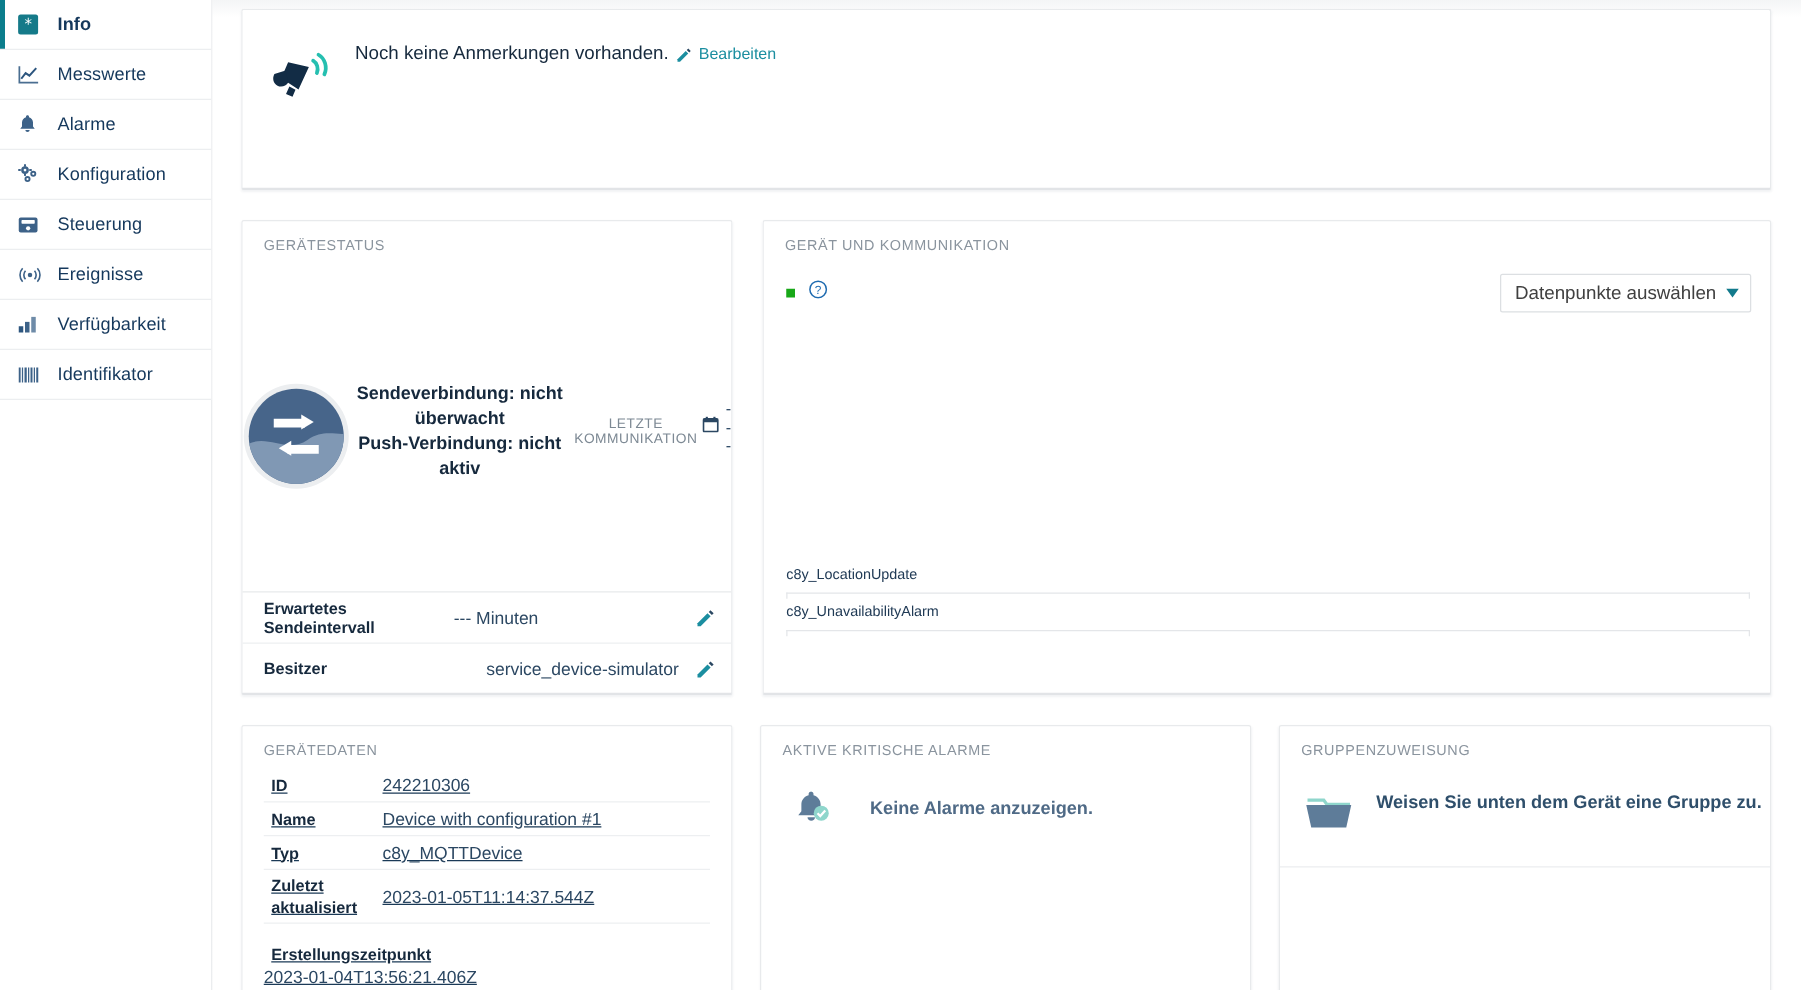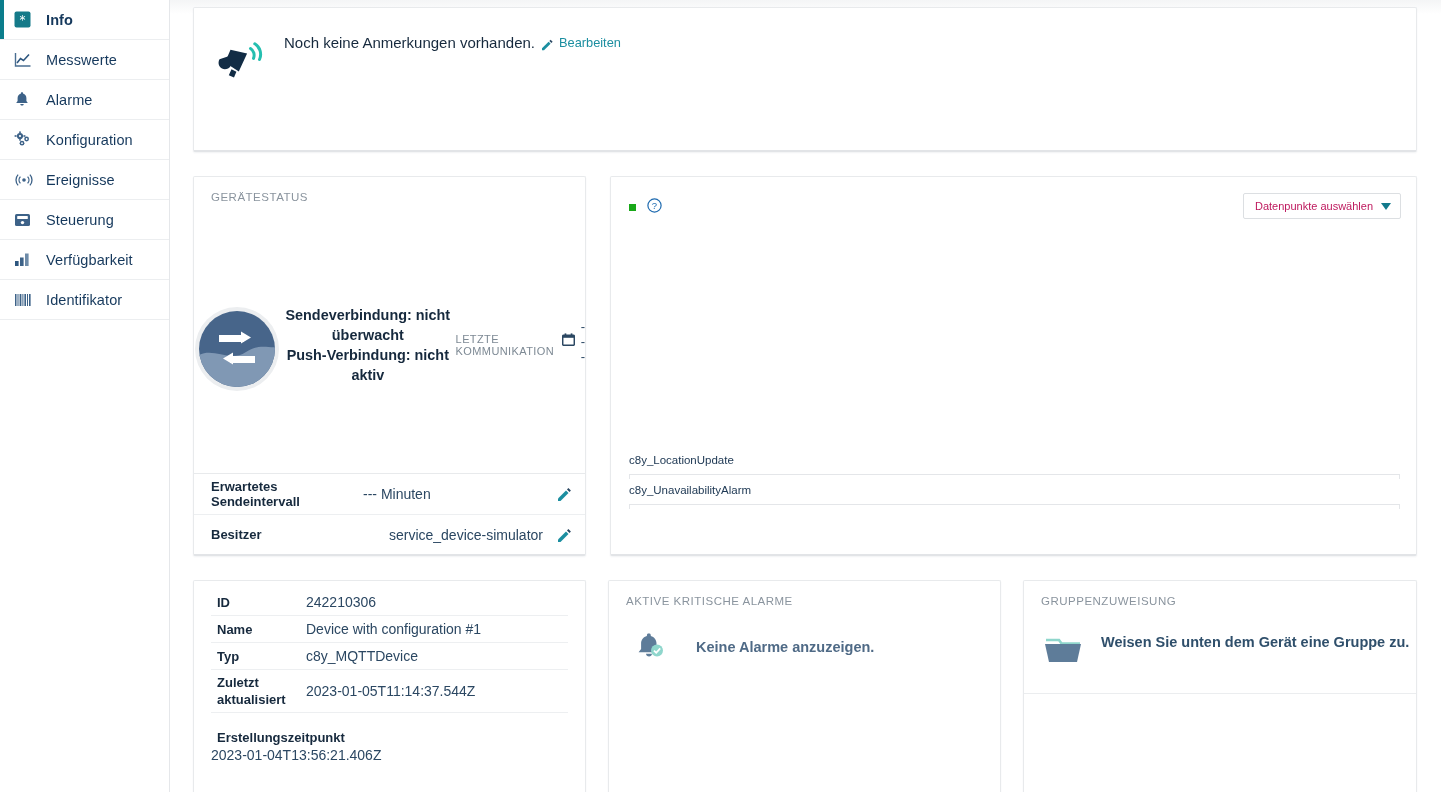--- a/index.html
+++ b/index.html
@@ -90,21 +90,21 @@
 
   
   .row2 { display: flex; gap: 24px; margin-bottom: 24px; }
   .status-card { width: 393px; min-width: 393px; height: 380px; display: flex; flex-direction: column; }
   .status-body { flex: 1; display: flex; flex-direction: row; align-items: center; position: relative; }
   .status-circle { width: 86px; height: 86px; margin-top: 21px; }
   .status-lines { margin-top: 13px; text-align: center; }
   .status-lines div { font-size: 14.4px; font-weight: bold; color: #16293d; line-height: 20px; }
   .last-comm-lbl {
     margin-top: 13px; font-size: 11px; letter-spacing: .4px;
-    color: #7d8994; text-transform: uppercase; 
+    color: #7d8994; text-transform: uppercase; text-align:center;
   }
   .last-comm-val {
     margin-top: 6px; font-size: 13px; color: #2a4763;
     display: flex; align-items: center; justify-content: center; gap: 6px;
   }
   .kv-wrap { border-top: 1px solid #e8eaec; }
   .kv-row {
     height: 40px; display: flex; align-items: center;
     padding: 0 14px 0 17px;
   }
@@ -118,22 +118,22 @@
   .chart-card { flex: 1; height: 380px; position: relative; }
   .chart-top { display: flex; align-items: flex-start; padding: 16px 15px 0 18px; }
   .legend-left { display: flex; align-items: center; gap: 11px; padding-top: 5px; }
   .green-dot { width: 7px; height: 7px; background: #18a818; }
   .dp-btn {
     margin-left: auto;
     border: 1px solid #dcdfe2;
     background: #fff;
     border-radius: 2px;
     padding: 6px 9px 6px 11px;
-    font-size: 11px;
-    color: #be185d;
+    font-size: 15px;
+    color: #404040;
     display: flex; align-items: center; gap: 8px;
     cursor: pointer;
   }
   .caret { width: 0; height: 0; border-left: 5.5px solid transparent; border-right: 5.5px solid transparent; border-top: 7px solid #127a8c; }
 
   .plot { position: absolute; left: 18px; right: 16px; top: 56px; bottom: 24px; }
   .axis { position: absolute; left: 0; right: 0; top: 193px; height: 16px; }
   .axis-line { position: absolute; left:0; right:0; top: 8px; height: 1.5px; background: #2c3d52; }
   .tick { position: absolute; top: 0px; width: 1.5px; height: 9px; background: #2c3d52; }
   .tick-lbl { position: absolute; top: 12px; font-size: 11.5px; color: #2c3d52; transform: translateX(-50%); white-space: nowrap; }
@@ -144,21 +144,21 @@
     content: ""; position: absolute; top: 0; width: 1px; height: 5px; background: #e4e6e9;
   }
   .ev-line::before { left: 0; }
   .ev-line::after { right: 0; }
 
   
   .row3 { display: flex; gap: 22px; }
   .data-card { width: 393px; min-width: 393px; height: 230px; }
   .alarm-card { width: 393px; min-width: 393px; height: 230px; }
   .group-card { flex: 1; height: 230px; }
-  .dt-table { margin-top: 8px; padding: 0 17px 0 17px; }
+  .dt-table { margin-top: 8px; padding: 0 17px 0 17px; text-decoration: underline; }
   .dt-row { display: flex; align-items: center; min-height: 26px; padding: 4px 0; }
   .dt-row + .dt-row { border-top: 1px solid #edeff1; }
   .dt-key { font-size: 13px; font-weight: bold; color: #16293d; width: 95px; line-height: 17px; padding-left: 6px; }
   .dt-val { font-size: 14px; color: #2b4762; line-height: 18px; }
   .dt-row.stack { display: block; padding: 16px 0 0 0; }
   .dt-row.stack .dt-key { width: auto; padding-left: 6px; }
   .dt-row.stack .dt-val { padding-left: 0px; }
 
   .empty-state { display: flex; align-items: flex-start; padding: 22px 0 0 25px; gap: 28px; text-align: right; }
   .empty-msg { font-size: 14.5px; font-weight: bold; color: #4f6a86; padding-top: 10px; }
@@ -218,42 +218,42 @@
             <circle cx="8" cy="12.2" r="2.4"></circle>
               <circle cx="8" cy="12.2" r="0.9" fill="#fff"></circle>
           </g>
         </svg>
       </span>
       <span class="nav-label">Konfiguration</span>
     </div>
 
     <div class="nav-item">
       <span class="nav-ico">
+        <svg width="17" height="16" viewBox="0 0 17 16">
+            <rect x="1" y="2" width="15" height="12" rx="1.6" fill="#3d6288"></rect>
+            <rect x="3.2" y="3.9" width="10.6" height="3.1" rx="0.6" fill="#fff"></rect>
+            <circle cx="8.5" cy="10.6" r="1.7" fill="#fff"></circle>
+          </svg>
+      </span>
+      <span class="nav-label">Steuerung</span>
+    </div>
+
+    <div class="nav-item">
+      <span class="nav-ico">
         <svg width="20" height="14" viewBox="0 0 20 14">
             <g stroke="#3d6288" fill="none" stroke-width="1.3">
               <path d="M6.4 3.6a5 5 0 000 6.8"></path>
               <path d="M13.6 3.6a5 5 0 010 6.8"></path>
               <path d="M4.1 1.6a8 8 0 000 10.8"></path>
               <path d="M15.9 1.6a8 8 0 010 10.8"></path>
             </g>
             <circle cx="10" cy="7" r="1.8" fill="#3d6288"></circle>
           </svg>
       </span>
       <span class="nav-label">Ereignisse</span>
-    </div>
-
-    <div class="nav-item">
-      <span class="nav-ico">
-        <svg width="17" height="16" viewBox="0 0 17 16">
-            <rect x="1" y="2" width="15" height="12" rx="1.6" fill="#3d6288"></rect>
-            <rect x="3.2" y="3.9" width="10.6" height="3.1" rx="0.6" fill="#fff"></rect>
-            <circle cx="8.5" cy="10.6" r="1.7" fill="#fff"></circle>
-          </svg>
-      </span>
-      <span class="nav-label">Steuerung</span>
     </div>
 
     <div class="nav-item">
       <span class="nav-ico">
         <svg width="18" height="15" viewBox="0 0 18 15">
             <rect x="1" y="9" width="3.6" height="5" fill="#2d567f"></rect>
             <rect x="6" y="5.5" width="3.6" height="8.5" fill="#3d6288"></rect>
             <rect x="11" y="1.5" width="3.6" height="12.5" fill="#6e8ba8"></rect>
           </svg>
       </span>
@@ -366,20 +366,21 @@
               <svg width="15" height="15" viewBox="0 0 15 15">
                   <path d="M1 11.5l8-8 2.5 2.5-8 8H1z" fill="#1b8ea0"></path>
                   <path d="M10 2.5l1.4-1.4 2.5 2.5L12.5 5z" fill="#2b4762"></path>
                 </svg>
             </span>
           </div>
         </div>
       </div>
 
       <div class="card chart-card">
+        <div class="card-title">Gerät und Kommunikation</div>
         <div class="chart-top">
           <div class="legend-left">
             <span class="green-dot"></span>
             <span>
               <svg width="15" height="15" viewBox="0 0 15 15">
                   <circle cx="7.5" cy="7.5" r="6.6" fill="none" stroke="#1f6bb0" stroke-width="1.2"></circle>
                   <text x="7.5" y="11" font-size="9.5" fill="#1f6bb0" text-anchor="middle" font-family="Liberation Sans, sans-serif">?</text>
                 </svg>
             </span>
           </div>
@@ -398,20 +399,21 @@
             <div class="ev-name">c8y_UnavailabilityAlarm</div>
             <div class="ev-line"></div>
           </div>
         </div>
       </div>
     </div>
 
     <div class="row3">
 
       <div class="card data-card">
+        <div class="card-title">Gerätedaten</div>
         <div class="dt-table">
           <div class="dt-row">
             <span class="dt-key">ID</span>
             <span class="dt-val">242210306</span>
           </div>
           <div class="dt-row">
             <span class="dt-key">Name</span>
             <span class="dt-val">Device with configuration #1</span>
           </div>
           <div class="dt-row">

